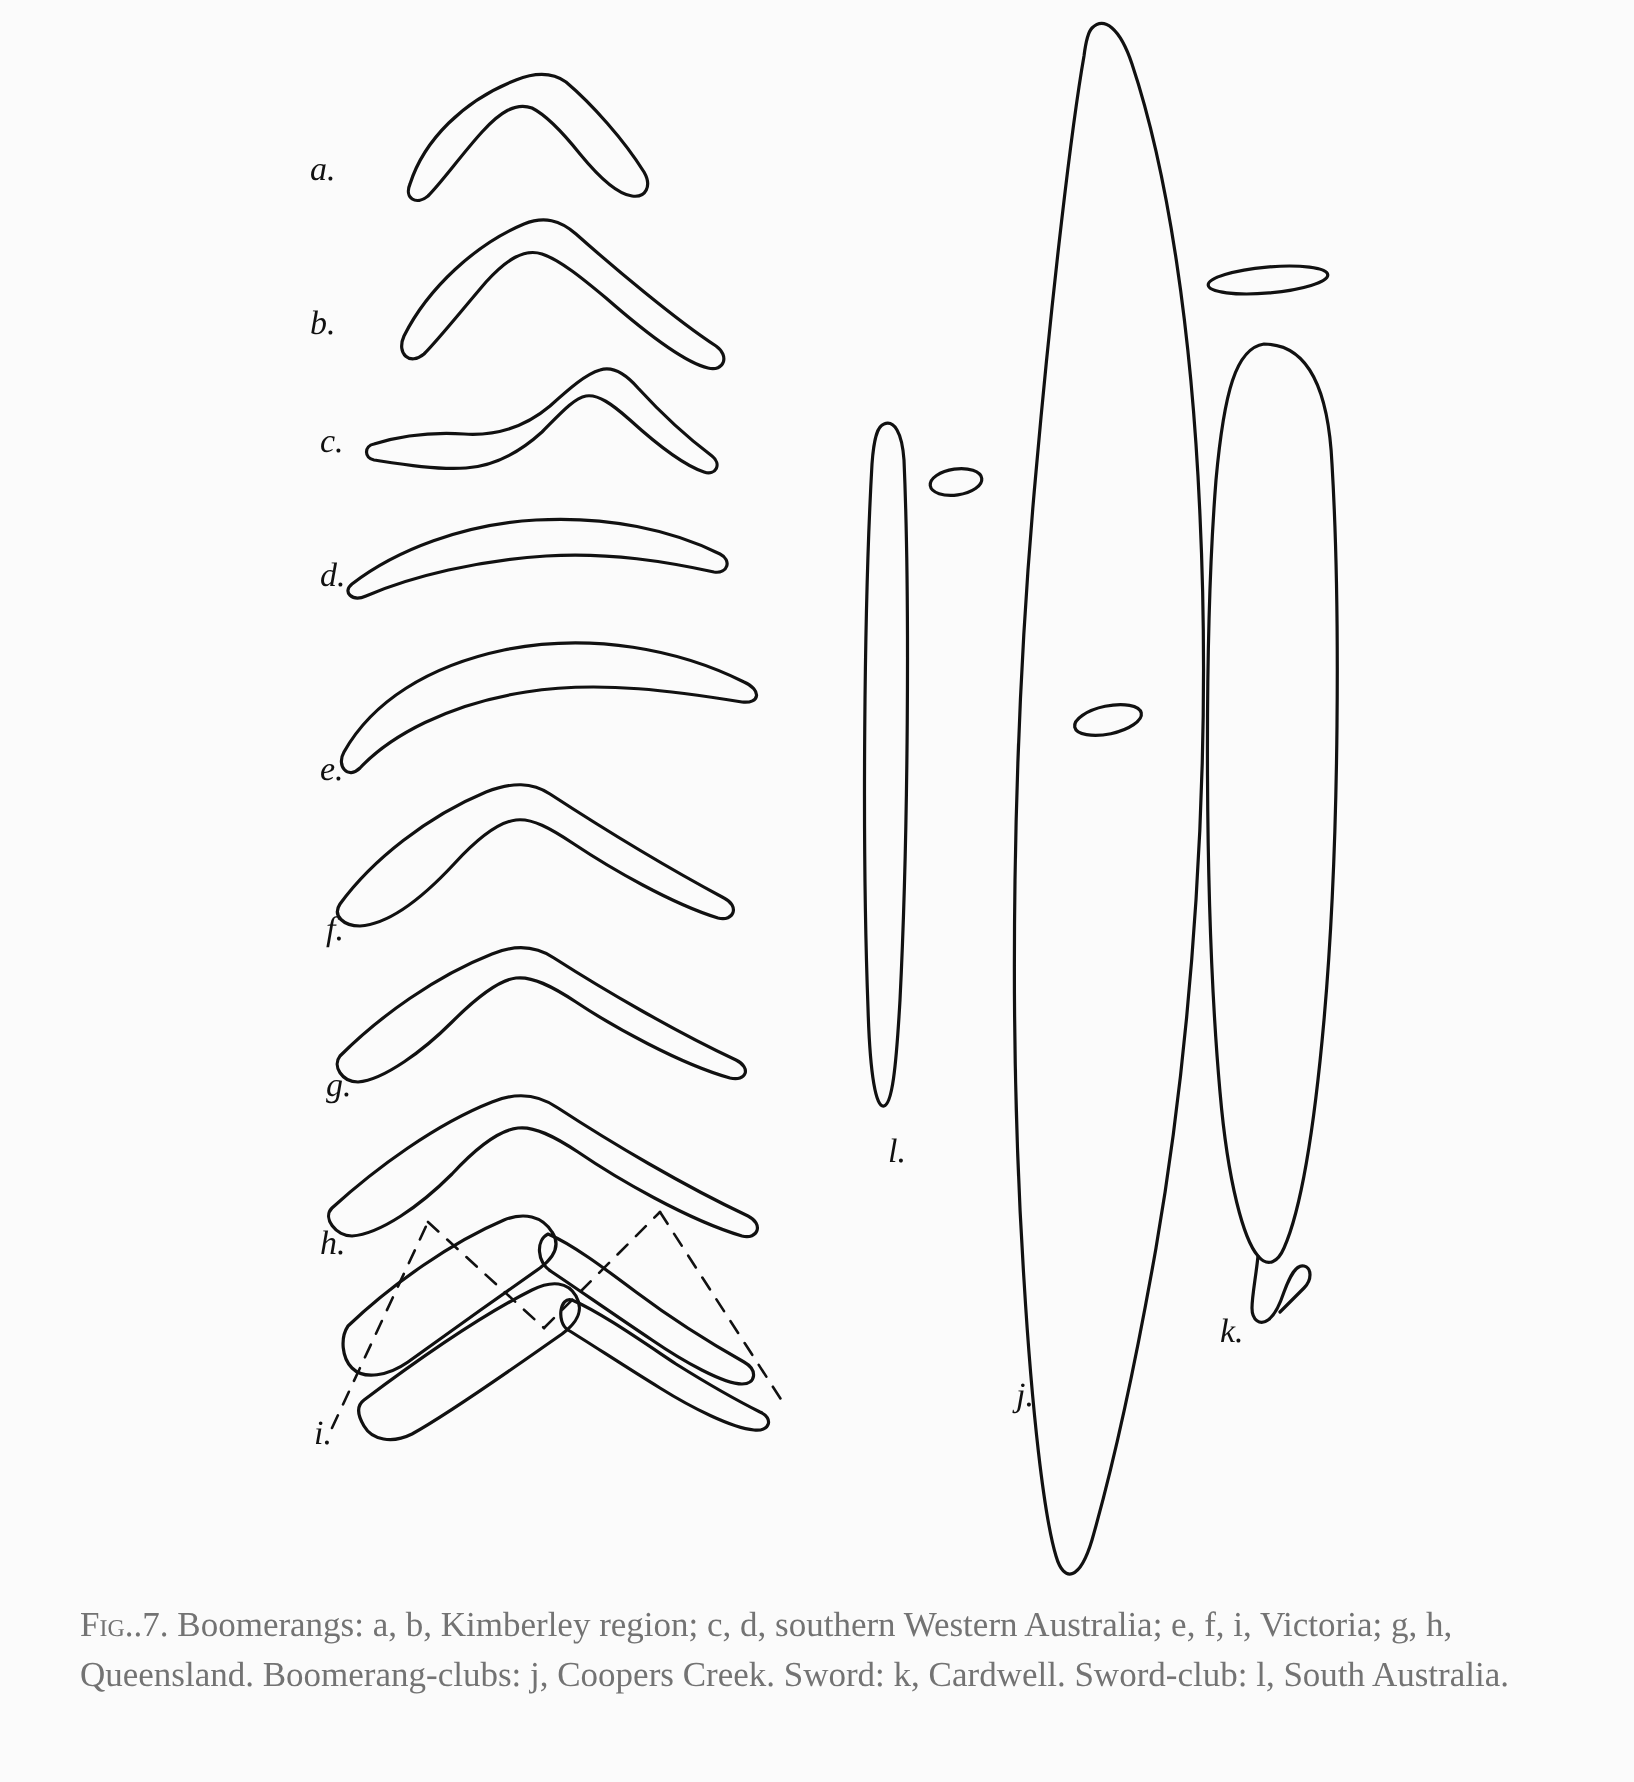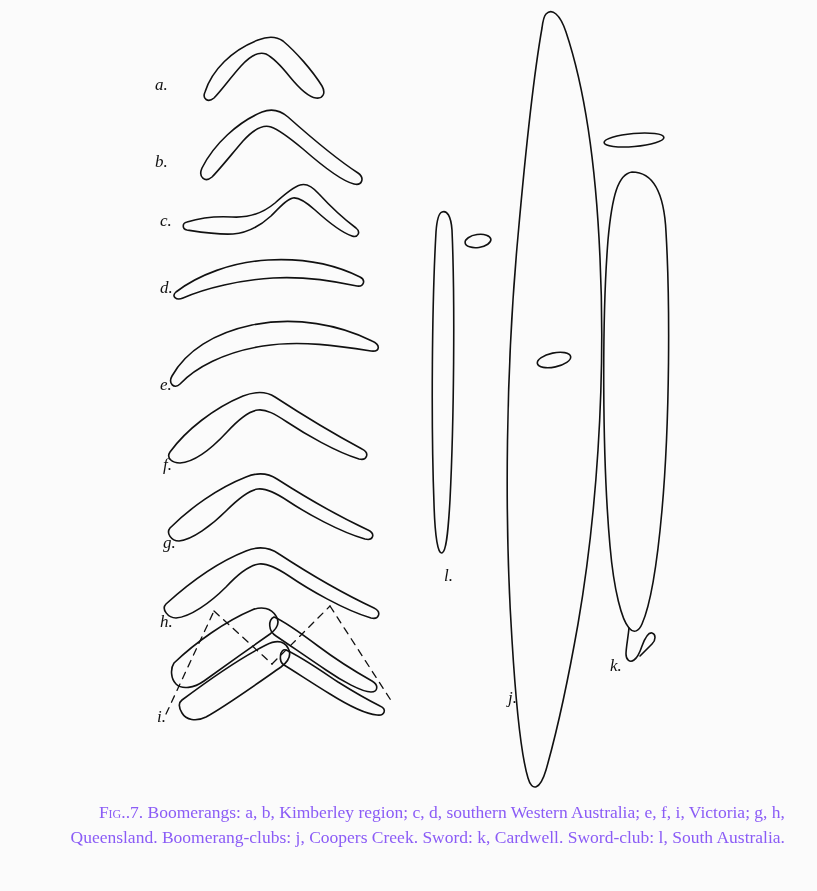--- a/index.html
+++ b/index.html
@@ -36,22 +36,22 @@
     color: #111;
   }
   #caption {
     position: absolute;
     left: 40px;
     top: 800px;
     width: 745px;
     font-family: "Liberation Serif", serif;
     font-size: 17.5px;
     line-height: 1.42;
-    color: #8b5cf6;
-    text-align: right;
+    color: #737373;
+    text-align: left;
   }
   #caption .figno {
     font-variant: small-caps;
   }
 </style>
 </head>
 <body>
 
 <div id="figure-page">
 

